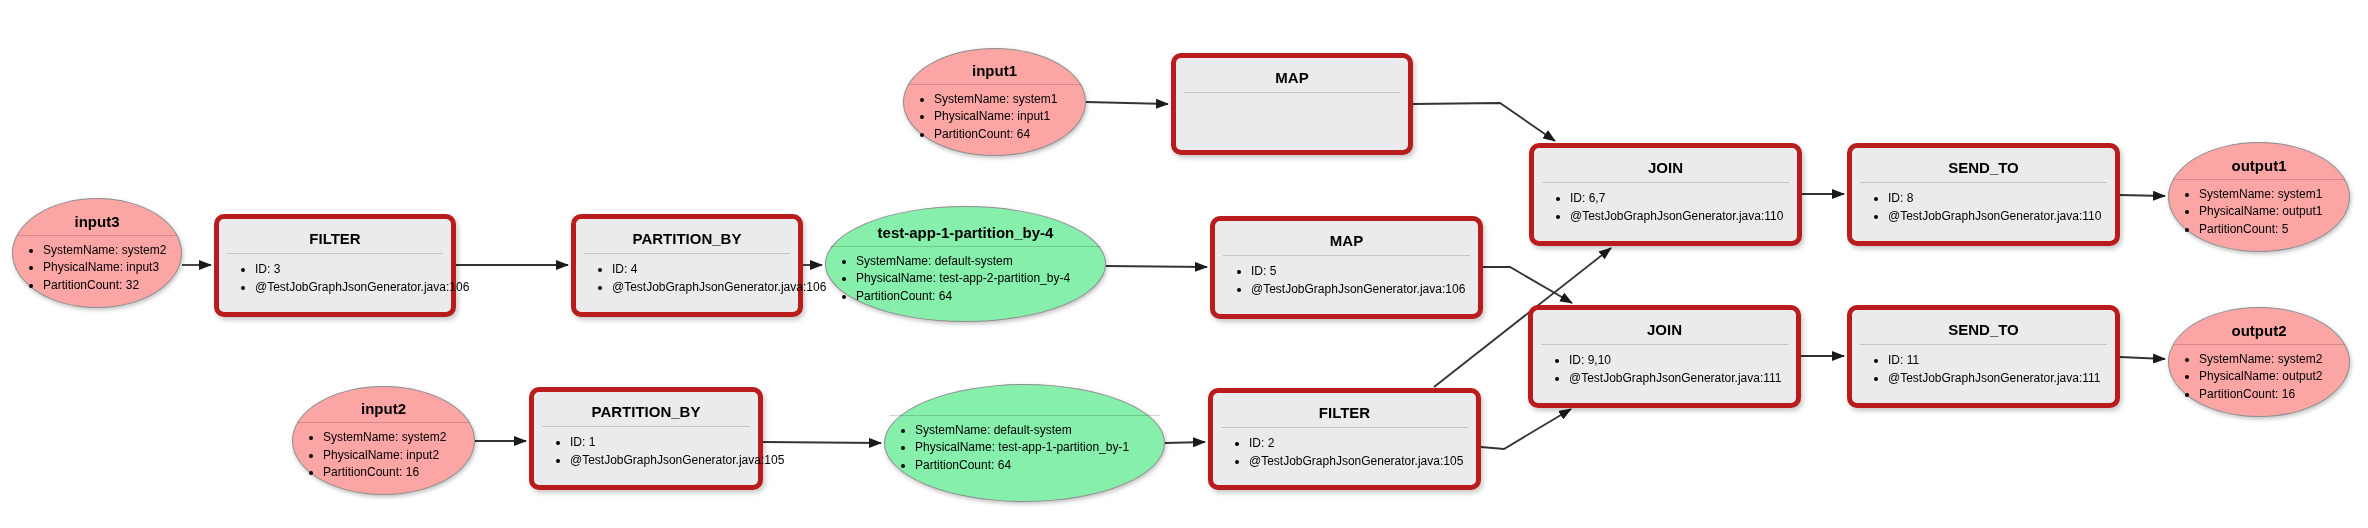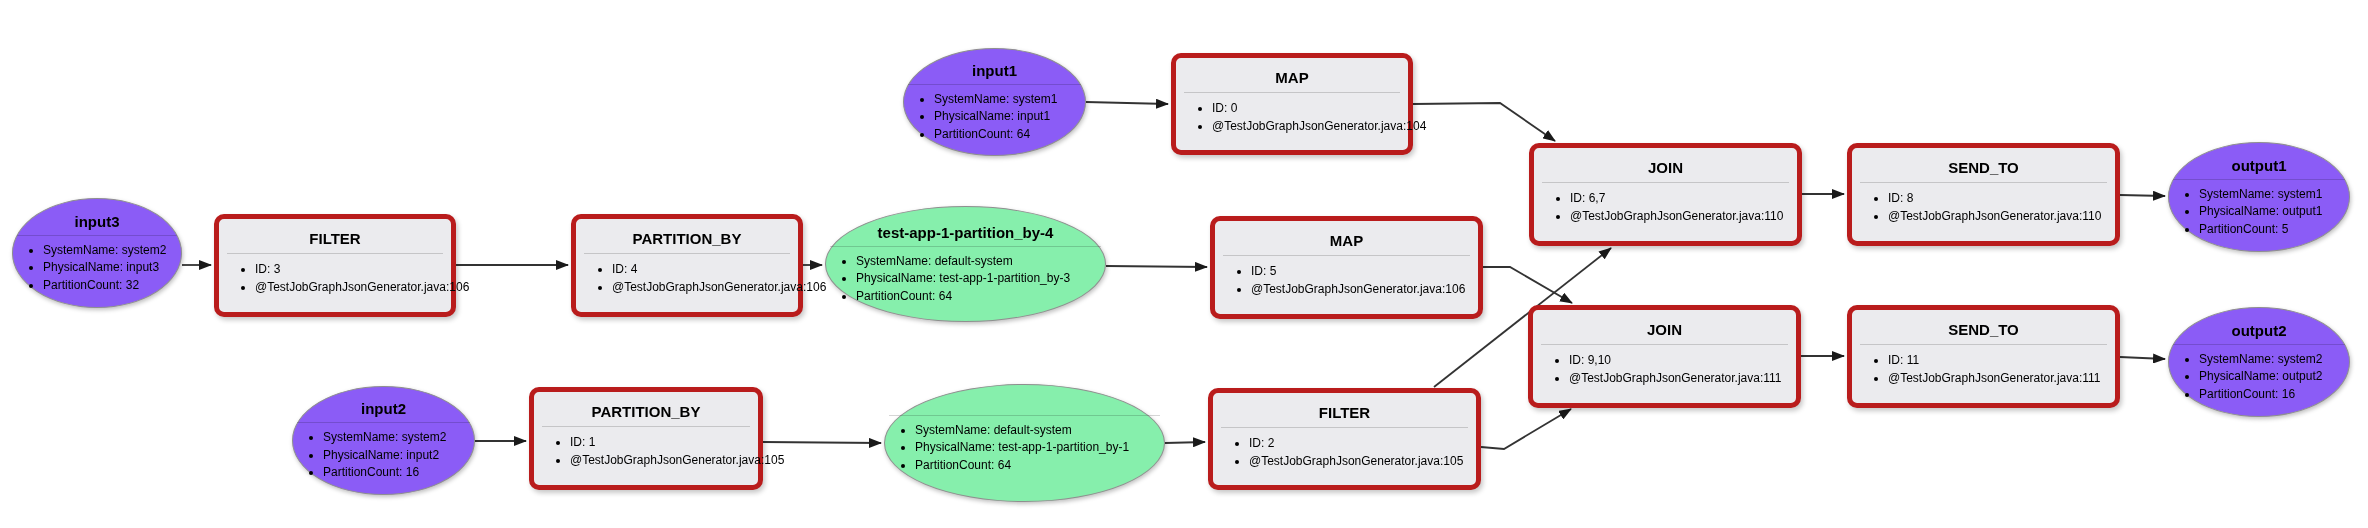--- a/index.html
+++ b/index.html
@@ -10,21 +10,21 @@
   #edges{position:absolute;left:0;top:0;width:2368px;height:528px;}
   .node{position:absolute;box-sizing:border-box;display:flex;flex-direction:column;}
   .node.rect{
     background:#ebebee;border:5px solid #b91c1c;border-radius:10px;
     box-shadow:2px 3px 5px rgba(0,0,0,0.22);padding-top:10px;justify-content:flex-start;
   }
   .node.ellipse{
     border-radius:50%;border:1.5px solid #8f8f8f;
     box-shadow:1px 2px 4px rgba(0,0,0,0.25);justify-content:center;
   }
-  .node.ellipse.blue{background:#8b5cf6;}
+  .node.ellipse.blue{background:#fca5a5;}
   .node.ellipse.green{background:#86efac;}
   .node-title{font-weight:bold;font-size:15px;text-align:center;line-height:20px;white-space:nowrap;}
   .node-sep{border:0;border-top:1px solid rgba(0,0,0,0.16);margin:4px 8px 5px 8px;}
   .node.ellipse .node-sep{margin:3px 4px 4px 4px;}
   .node-props{margin:2px 0 0 0;padding:0 0 0 36px;list-style:disc outside;}
   .node.ellipse .node-props{padding-left:30px;}
   .node-props li{font-size:12px;line-height:17.5px;white-space:nowrap;}
 </style>
 </head>
 <body>
@@ -61,24 +61,20 @@
         <hr class="node-sep">
         <ul class="node-props">
           <li>SystemName: system1</li>
           <li>PhysicalName: input1</li>
           <li>PartitionCount: 64</li>
         </ul>
       </div>
       <div class="node rect" style="left: 1171px; top: 53px; width: 242px; height: 102px;">
         <div class="node-title">MAP</div>
         <hr class="node-sep">
-        <ul class="node-props">
-          <li>ID: 0</li>
-          <li>@TestJobGraphJsonGenerator.java:104</li>
-        </ul>
       </div>
       <div class="node rect" style="left: 1529px; top: 143px; width: 273px; height: 103px;">
         <div class="node-title">JOIN</div>
         <hr class="node-sep">
         <ul class="node-props">
           <li>ID: 6,7</li>
           <li>@TestJobGraphJsonGenerator.java:110</li>
         </ul>
       </div>
       <div class="node rect" style="left: 1847px; top: 143px; width: 273px; height: 103px;">
@@ -121,21 +117,21 @@
         <ul class="node-props">
           <li>ID: 4</li>
           <li>@TestJobGraphJsonGenerator.java:106</li>
         </ul>
       </div>
       <div class="node ellipse green" style="left: 825px; top: 206px; width: 281px; height: 116px;">
         <div class="node-title">test-app-1-partition_by-4</div>
         <hr class="node-sep">
         <ul class="node-props">
           <li>SystemName: default-system</li>
-          <li>PhysicalName: test-app-1-partition_by-3</li>
+          <li>PhysicalName: test-app-2-partition_by-4</li>
           <li>PartitionCount: 64</li>
         </ul>
       </div>
       <div class="node rect" style="left: 1210px; top: 216px; width: 273px; height: 103px;">
         <div class="node-title">MAP</div>
         <hr class="node-sep">
         <ul class="node-props">
           <li>ID: 5</li>
           <li>@TestJobGraphJsonGenerator.java:106</li>
         </ul>

